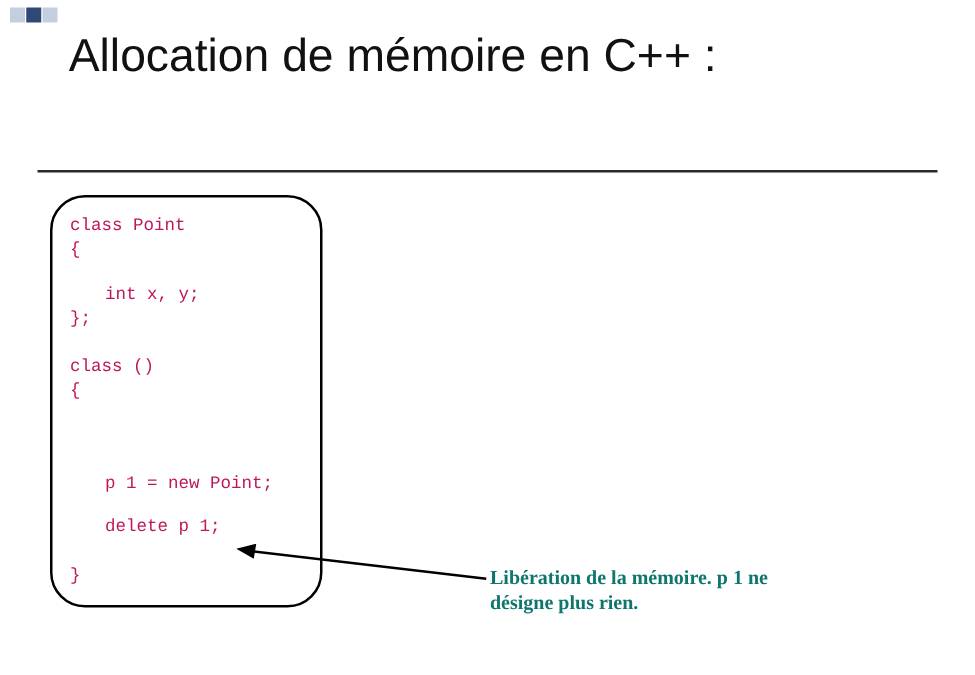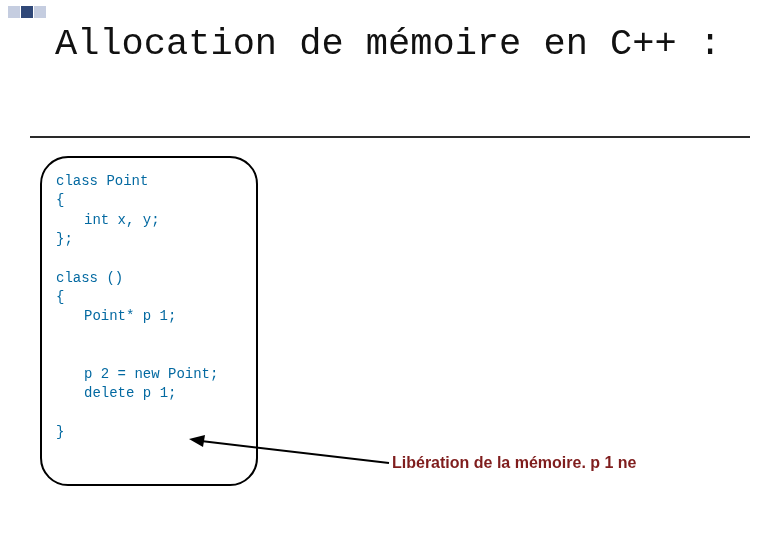--- a/index.html
+++ b/index.html
@@ -33,21 +33,20 @@
   }
   .sq2 { width: 12px; height: 12px; }
   .title {
     position: absolute;
     top: 22px;
     left: 55px;
     font-size: 37px;
     color: #111;
     line-height: 1.22;
     font-weight: 400;
-    font-family: Liberation Mono, monospace;
   }
   .underline {
     position: absolute;
     top: 136px;
     left: 30px;
     width: 720px;
     height: 2px;
     background: #2a2a2a;
   }
   .code-box {
@@ -56,41 +55,42 @@
     left: 40px;
     width: 218px;
     height: 330px;
     border: 2.5px solid #000;
     border-radius: 28px;
     padding: 14px 14px;
     font-family: "Courier New", Courier, monospace;
     font-size: 14px;
     line-height: 1.38;
     white-space: pre;
-    color: #0369a1;
+    color: #be185d;
   }
   .code-box b { font-weight: normal; }
-  .indent { padding-left: 28px; display: block; }
+  .indent { padding-left: 28px; display: block; margin-top: 16px; }
   .arrow-svg {
     position: absolute;
     top: 435px;
     left: 189px;
     width: 205px;
     height: 38px;
     pointer-events: none;
   }
   .caption {
     position: absolute;
     top: 453px;
     left: 392px;
     font-size: 16px;
     font-weight: bold;
-    color: #7f1d1d;
+    color: #0f766e;
     line-height: 1.25;
     width: 320px;
+    font-family: Liberation Serif, serif;
   }
 </style>
 </head>
 <body>
 
 <div class="deco">
   <div class="sq light"></div>
   <div class="sq dark"></div>
   <div class="sq light"></div>
 </div>
@@ -104,25 +104,26 @@
 </div>
 
 <div class="underline"></div>
 
 <div class="code-box"><span>class Point</span>
 <span>{</span>
 <span class="indent">int x, y;</span><span>};</span>
 
 <span>class ()</span>
 <span>{</span>
-<span class="indent">Point* p 1;</span>
 
-<span class="indent">p 2 = new Point;</span><span class="indent"><b>delete</b><span> p 1;</span></span>
+
+<span class="indent">p 1 = new Point;</span><span class="indent"><b>delete</b><span> p 1;</span></span>
 <span>}</span></div>
 
 <svg class="arrow-svg" viewBox="0 0 205 38">
   <line x1="200" y1="28" x2="12" y2="6" stroke="#000" stroke-width="2"></line>
   <polygon points="0,4 16,0 14,12" fill="#000"></polygon>
 </svg>
 
 <div class="caption">
   <span>Libération de la mémoire. p 1 ne</span><br>
+  <span>désigne plus rien.</span>
 </div>
 
 </body></html>

